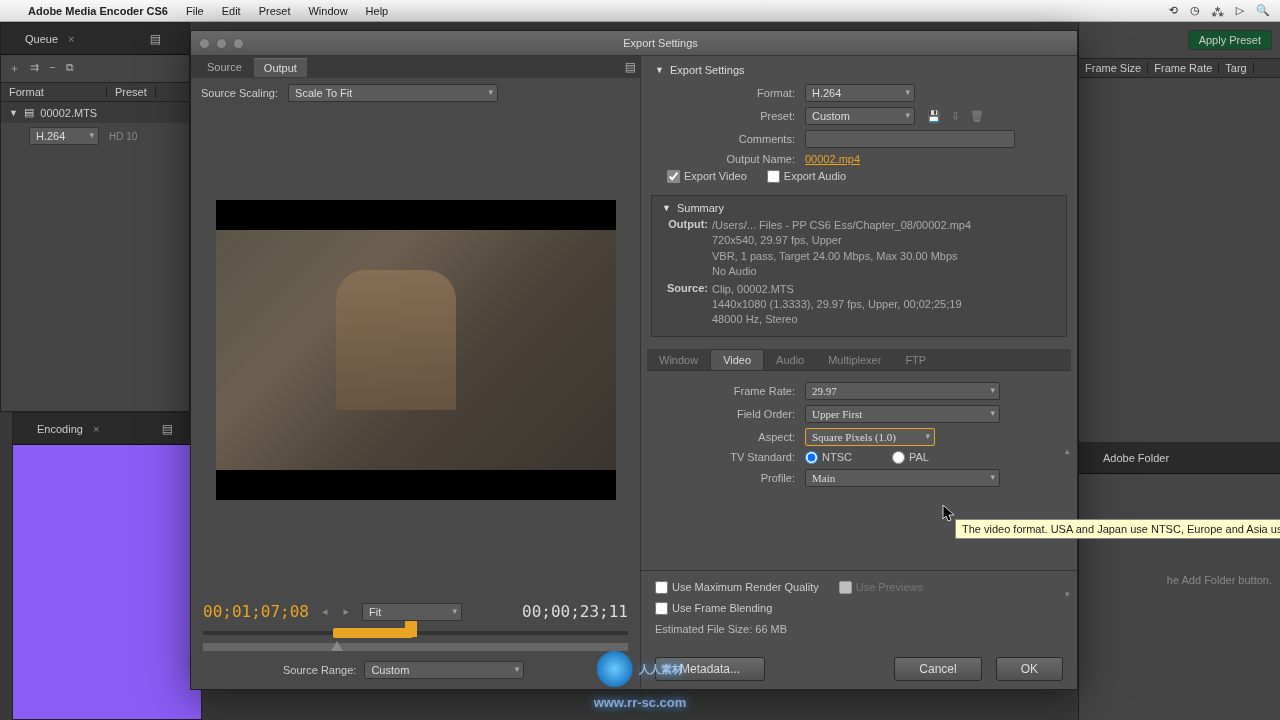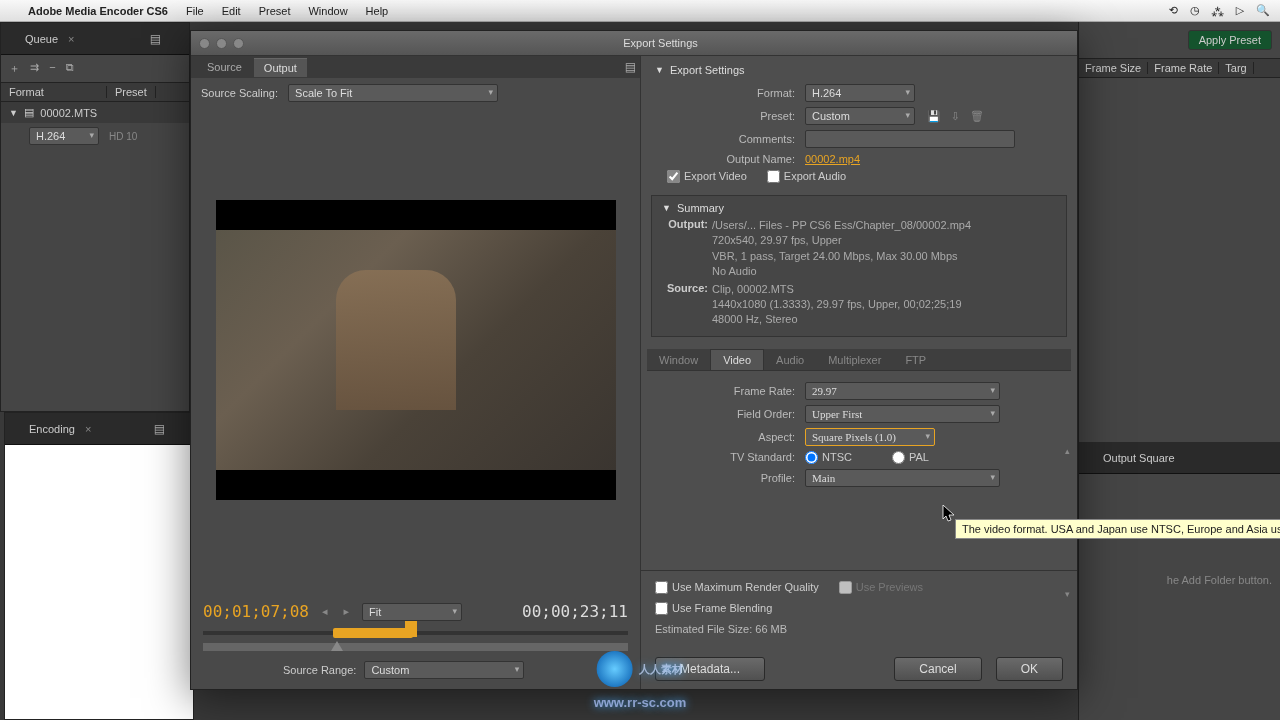--- a/index.html
+++ b/index.html
@@ -13,21 +13,21 @@
 .menubar .right { display: flex; gap: 12px; align-items: center; font-size: 13px; }
 
 
 .back { position: absolute; inset: 22px 0 0 0; background: #393939; }
 .panel-header { height: 32px; background: #2a2a2a; display: flex; align-items: center; padding: 0 24px; gap: 6px; font-size: 11px; border-bottom: 1px solid #111; }
 .queue-panel { position: absolute; top: 22px; left: 0; width: 190px; height: 390px; background: #454545; border: 1px solid #222; }
 .queue-toolbar { padding: 6px 8px; display:flex; gap:10px; font-size:14px; color:#aaa; }
 .col-head { display:flex; background:#3a3a3a; border-top:1px solid #222; border-bottom:1px solid #222; height:20px; align-items:center; font-size:11px; }
 .col-head div { padding: 0 8px; border-right:1px solid #222; }
 .queue-row { padding: 4px 8px; display:flex; align-items:center; gap:6px; }
-.encoding-panel { position: absolute; top: 412px; left:4px; width:190px; bottom:0; background:#ffffff; border:1px solid #222; }
+.encoding-panel { position: absolute; top: 412px; left:12px; width:190px; bottom:0; background:#8b5cf6; border:1px solid #222; }
 
 .right-back { position:absolute; top:22px; left:1078px; right:0; bottom:0; background:#454545; border-left:1px solid #222; }
 .right-back .top { padding:8px; display:flex; justify-content:flex-end; gap:8px; }
 .right-back .btn { background:#14532d; border:1px solid #333; padding:3px 10px; border-radius:3px; font-size:11px; }
 .right-back .cols { display:flex; background:#3a3a3a; border-top:1px solid #222; border-bottom:1px solid #222; height:20px; align-items:center; font-size:11px; }
 .right-back .cols div { padding:0 6px; border-right:1px solid #222; }
 
 
 .modal { position: absolute; top: 30px; left: 190px; width: 888px; height: 660px; background: #4e4e4e; border: 1px solid #222; box-shadow: 0 8px 40px rgba(0,0,0,0.5); }
 .titlebar { height: 25px; background: linear-gradient(#6a6a6a,#555); display: flex; align-items: center; padding: 0 8px; color: #ddd; font-size: 12px; border-bottom:1px solid #333; }
@@ -179,21 +179,21 @@
   <div class="top">
     <div class="btn">Apply Preset</div>
   </div>
   <div class="cols">
     <div>Frame Size</div>
     <div>Frame Rate</div>
     <div>Targ</div>
   </div>
   <div style="height:360px"></div>
   <div class="panel-header" style="margin-top:4px">
-    <span>Output Square</span>
+    <span>Adobe Folder</span>
   </div>
   <div style="padding:100px 8px 8px 8px;color:#888;font-size:11px;text-align:right">he Add Folder button.</div>
 </div>
 
 <div class="modal">
   <div class="titlebar">
     <div class="traffic">
       <span></span>
       <span></span>
       <span></span>

